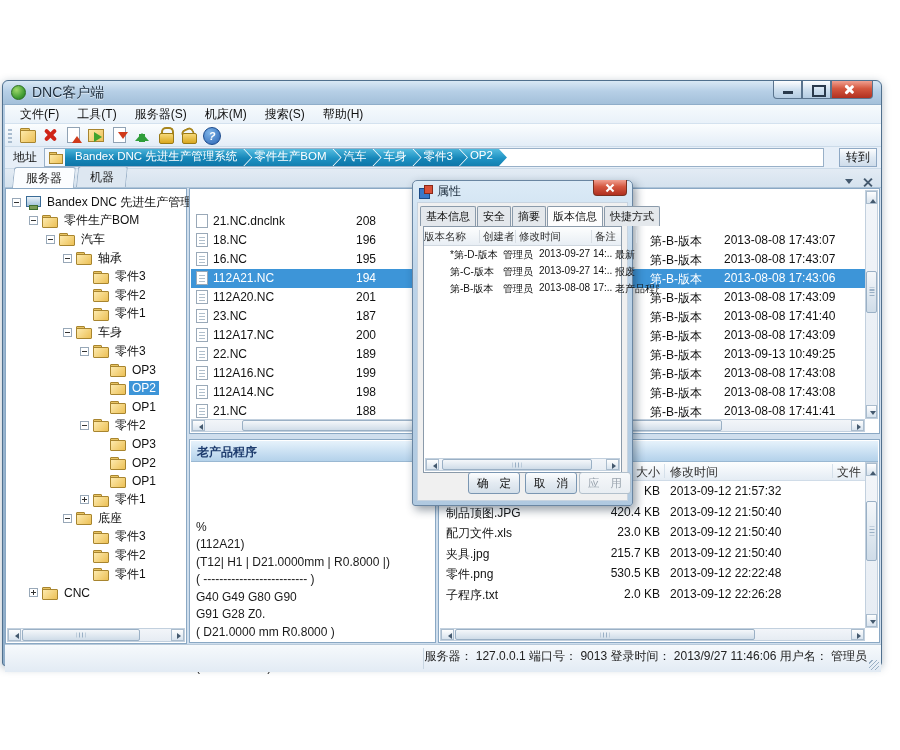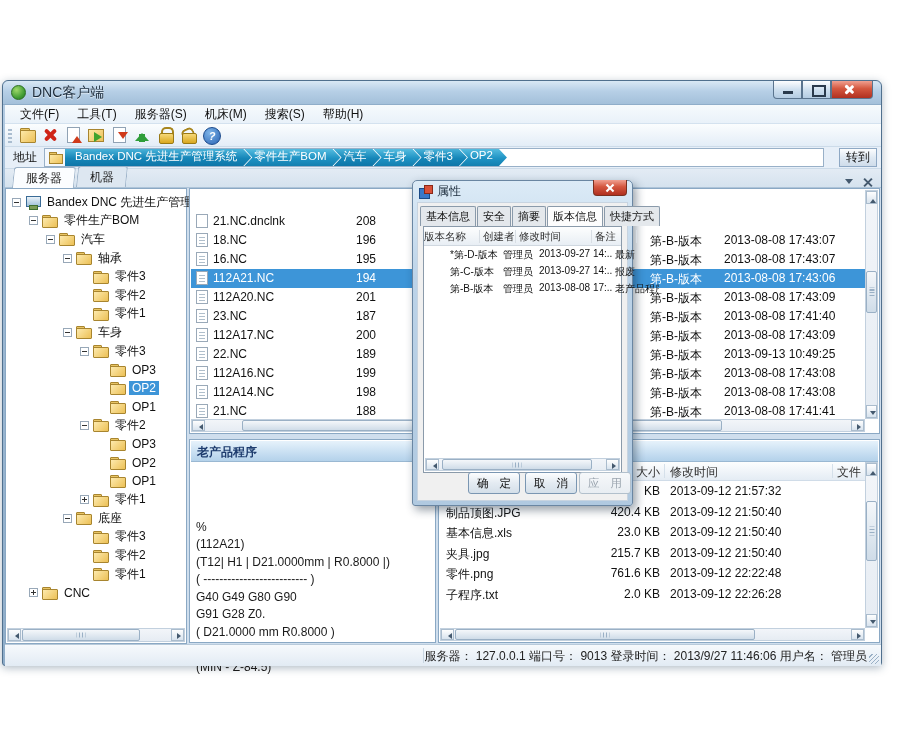--- a/index.html
+++ b/index.html
@@ -126,21 +126,21 @@
   .preview-lines { position:absolute; left:6px; top:26px; right:2px; font-size:12px; line-height:17.5px; color:#1a1a1a; white-space:pre; overflow:hidden;}
   .attach-panel { left:433px; top:251px; width:442px; height:204px; }
   .attach-header { position:absolute; left:1px; right:14px; top:22px; height:19px; background:linear-gradient(#fdfefe,#eef3f8 60%,#e4ecf4); border-bottom:1px solid #d0dce8; font-size:12px; color:#333; overflow:hidden;}
   .attach-rows { position:absolute; left:1px; right:14px; top:41px; overflow:hidden; }
   .arow { position:relative; height:20.5px; font-size:12px; color:#111; }
   .arow span { position:absolute; top:3px; white-space:nowrap; }
   .a-name{left:6px;} .a-size{left:140px; width:80px; text-align:right;} .a-time{left:230px;} 
   .ah-size{position:absolute; top:2px; left:140px; width:80px; text-align:right;} .ah-time{position:absolute; top:2px; left:230px;} .ah-file{position:absolute; top:2px; left:397px;}
 
   
-  .statusbar { position:absolute; left:2px; top:563px; width:876px; height:22px; background:linear-gradient(#f6f9fc,#e2ebf4); border-top:1px solid #b8cada; display:flex; align-items:center;}
+  .statusbar { position:absolute; left:2px; top:563px; width:876px; height:28px; background:linear-gradient(#f6f9fc,#e2ebf4); border-top:1px solid #b8cada; display:flex; align-items:center;}
   .status-sep { position:absolute; left:418px; top:3px; bottom:3px; width:1px; background:#c8d6e2; }
   .status-text { position:absolute; right:14px; top:3px; font-size:12px; color:#222; white-space:nowrap; }
   .resize-grip { position:absolute; right:2px; bottom:2px; width:10px; height:10px;
     background:repeating-linear-gradient(135deg,transparent 0 2px,#9ab0c5 2px 3px); }
 
   
   .dialog { position:absolute; left:412px; top:180px; width:221px; height:326px; z-index:50;
     border:1px solid #6a86a2; border-radius:5px 5px 3px 3px;
     background:linear-gradient(#dcebf7,#bcd3e8 30%,#b0c9e0); box-shadow:3px 4px 10px rgba(20,40,60,.45); }
   .dlg-title { position:absolute; left:0; top:0; right:0; height:21px; display:flex; align-items:center; padding:0 6px; }
@@ -542,34 +542,34 @@
               <span class="a-time">2013-09-12 21:57:32</span>
             </div>
 
             <div class="arow">
               <span class="a-name">制品顶图.JPG</span>
               <span class="a-size">420.4 KB</span>
               <span class="a-time">2013-09-12 21:50:40</span>
             </div>
 
             <div class="arow">
-              <span class="a-name">基本信息.xls</span>
+              <span class="a-name">配刀文件.xls</span>
               <span class="a-size">23.0 KB</span>
               <span class="a-time">2013-09-12 21:50:40</span>
             </div>
 
             <div class="arow">
               <span class="a-name">夹具.jpg</span>
               <span class="a-size">215.7 KB</span>
               <span class="a-time">2013-09-12 21:50:40</span>
             </div>
 
             <div class="arow">
               <span class="a-name">零件.png</span>
-              <span class="a-size">761.6 KB</span>
+              <span class="a-size">530.5 KB</span>
               <span class="a-time">2013-09-12 22:22:48</span>
             </div>
 
 
             <div class="arow">
               <span class="a-name">子程序.txt</span>
               <span class="a-size">2.0 KB</span>
               <span class="a-time">2013-09-12 22:26:28</span>
             </div>
           </div>

